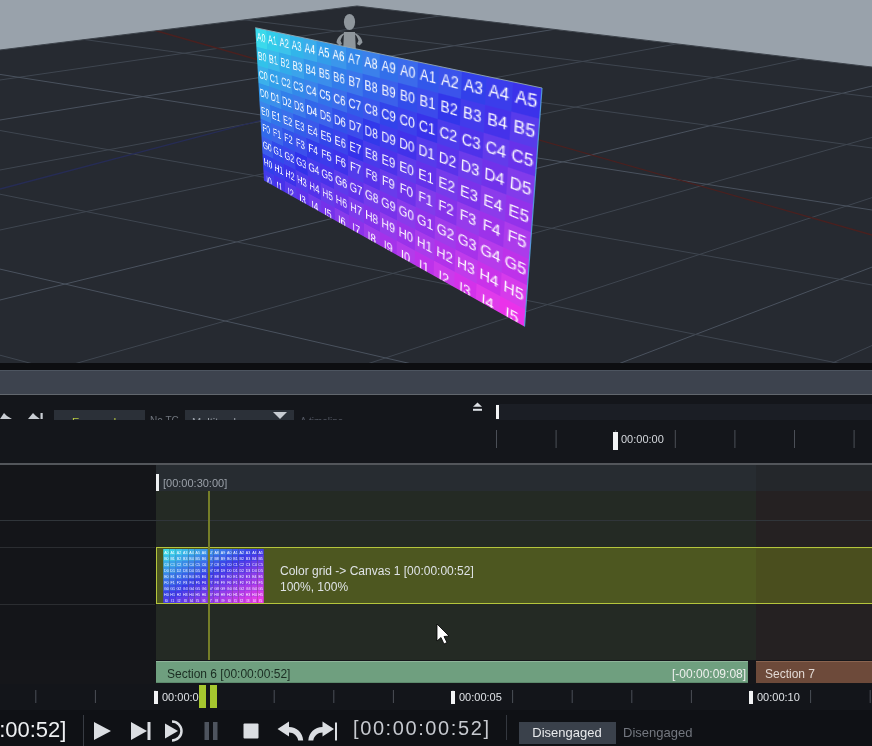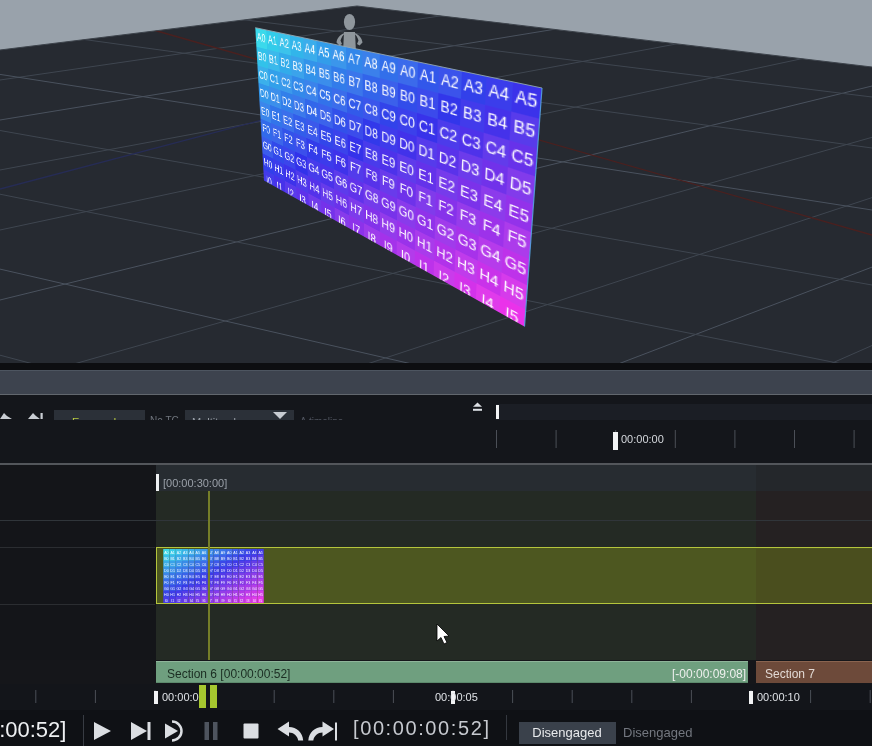--- a/index.html
+++ b/index.html
@@ -585,20 +585,21 @@
         <text x="72.2" y="52.5" font-size="3.6" fill="#ffffff" fill-opacity="0.96" text-anchor="middle" font-family="Liberation Sans">I1</text>
         <rect x="75.4" y="48.0" width="6.28" height="6.00" fill="#c83de9"></rect>
         <text x="78.5" y="52.5" font-size="3.6" fill="#ffffff" fill-opacity="0.96" text-anchor="middle" font-family="Liberation Sans">I2</text>
         <rect x="81.7" y="48.0" width="6.28" height="6.00" fill="#d239e9"></rect>
         <text x="84.8" y="52.5" font-size="3.6" fill="#ffffff" fill-opacity="0.96" text-anchor="middle" font-family="Liberation Sans">I3</text>
         <rect x="87.9" y="48.0" width="6.28" height="6.00" fill="#de3de9"></rect>
         <text x="91.1" y="52.5" font-size="3.6" fill="#ffffff" fill-opacity="0.96" text-anchor="middle" font-family="Liberation Sans">I4</text>
         <rect x="94.2" y="48.0" width="6.28" height="6.00" fill="#e939e9"></rect>
         <text x="97.4" y="52.5" font-size="3.6" fill="#ffffff" fill-opacity="0.96" text-anchor="middle" font-family="Liberation Sans">I5</text>
       </svg></div>
+  <div class="abs" style="left:280px;top:563px;color:#dfe3e6;font-size:12px;line-height:16px">Color grid -&gt; Canvas 1 [00:00:00:52]<br>100%, 100%</div>
 
   <div class="abs" style="left:208px;top:491px;width:1.6px;height:169px;background:#757e28"></div>
 
   <div class="abs" style="left:0;top:660px;width:872px;height:24px;background:#15161a"></div>
   <div class="abs" style="left:155.5px;top:661px;width:592.5px;height:22px;background:#6f9f7f;border-top:1.5px solid #8fb59a;border-bottom:1.5px solid #5d8a6d"></div>
   <div class="abs" style="left:167px;top:667px;color:#1b2d22;font-size:12px">Section 6 [00:00:00:52]</div>
   <div class="abs" style="left:672px;top:667px;width:73px;text-align:right;color:#eef0ee;font-size:12px">[-00:00:09:08]</div>
   <div class="abs" style="left:755.5px;top:661px;width:116.5px;height:22px;background:#6d4a3a;border-top:1.5px solid #8a6450"></div>
   <div class="abs" style="left:765px;top:667px;color:#e2d9d4;font-size:12px">Section 7</div>
 
@@ -616,21 +617,21 @@
       <line x1="572.2" y1="6" x2="572.2" y2="19" stroke="#4b4f57" stroke-width="1"></line>
       <line x1="631.8" y1="6" x2="631.8" y2="19" stroke="#4b4f57" stroke-width="1"></line>
       <line x1="691.4" y1="6" x2="691.4" y2="19" stroke="#4b4f57" stroke-width="1"></line>
       <line x1="751.0" y1="6" x2="751.0" y2="19" stroke="#4b4f57" stroke-width="1"></line>
       <line x1="810.6" y1="6" x2="810.6" y2="19" stroke="#4b4f57" stroke-width="1"></line>
       <line x1="870.2" y1="6" x2="870.2" y2="19" stroke="#4b4f57" stroke-width="1"></line>
   </svg>
   <div class="abs" style="left:153.5px;top:690.5px;width:4.5px;height:13.5px;background:#f2f3f5"></div>
   <div class="ticklabel" style="left:162px;top:691px">00:00:00</div>
   <div class="abs" style="left:450.5px;top:690.5px;width:4.5px;height:13.5px;background:#f2f3f5"></div>
-  <div class="ticklabel" style="left:435px;top:691px">00:00:05</div>
+  <div class="ticklabel" style="left:459px;top:691px">00:00:05</div>
   <div class="abs" style="left:748.5px;top:690.5px;width:4.5px;height:13.5px;background:#f2f3f5"></div>
   <div class="ticklabel" style="left:757px;top:691px">00:00:10</div>
 
   <div class="abs" style="left:199px;top:685px;width:8.5px;height:22.5px;background:#a6c72f;border-right:2px solid #13151a"></div>
   <div class="abs" style="left:209.5px;top:685px;width:7px;height:22.5px;background:#a6c72f"></div>
 
   <div id="transport"></div>
   <div class="abs" style="left:-62px;top:717px;color:#eef0f2;font-size:22px">[00:00:00:52]</div>
   <div class="abs" style="left:83px;top:715px;width:1px;height:31px;background:#383c43"></div>
   <svg width="350" height="36" viewBox="0 0 350 36" style="position:absolute;left:0;top:710px">

